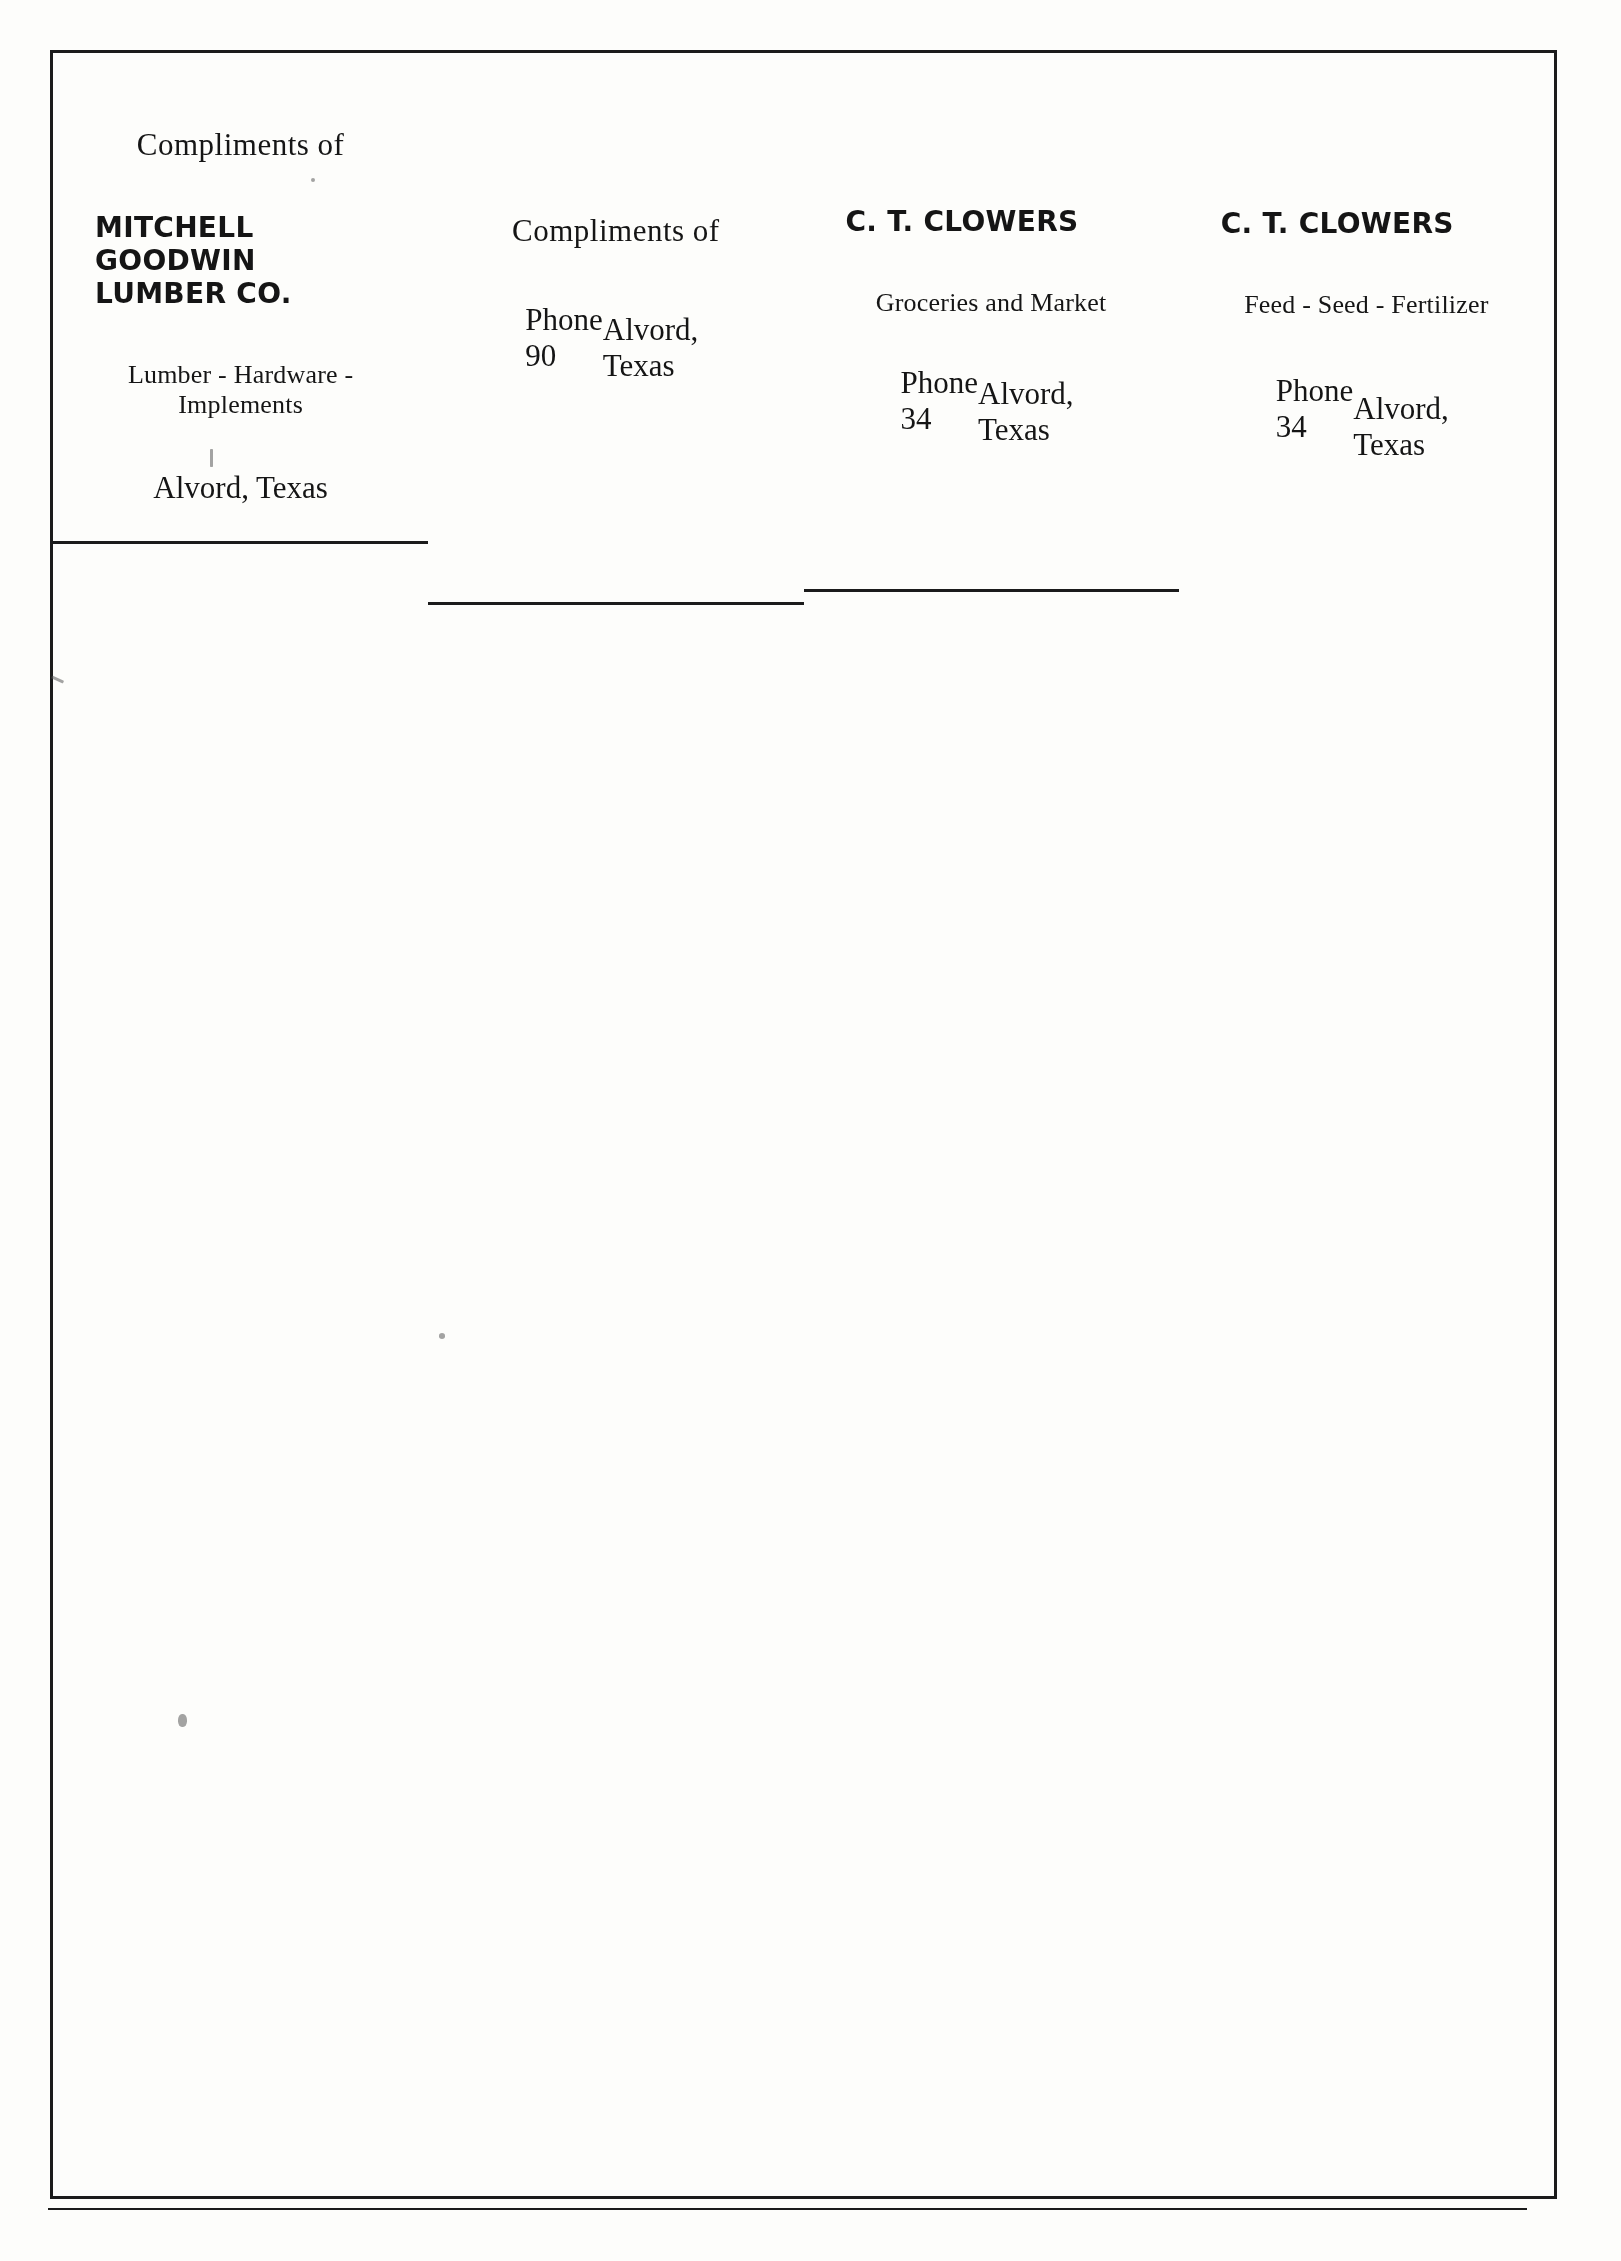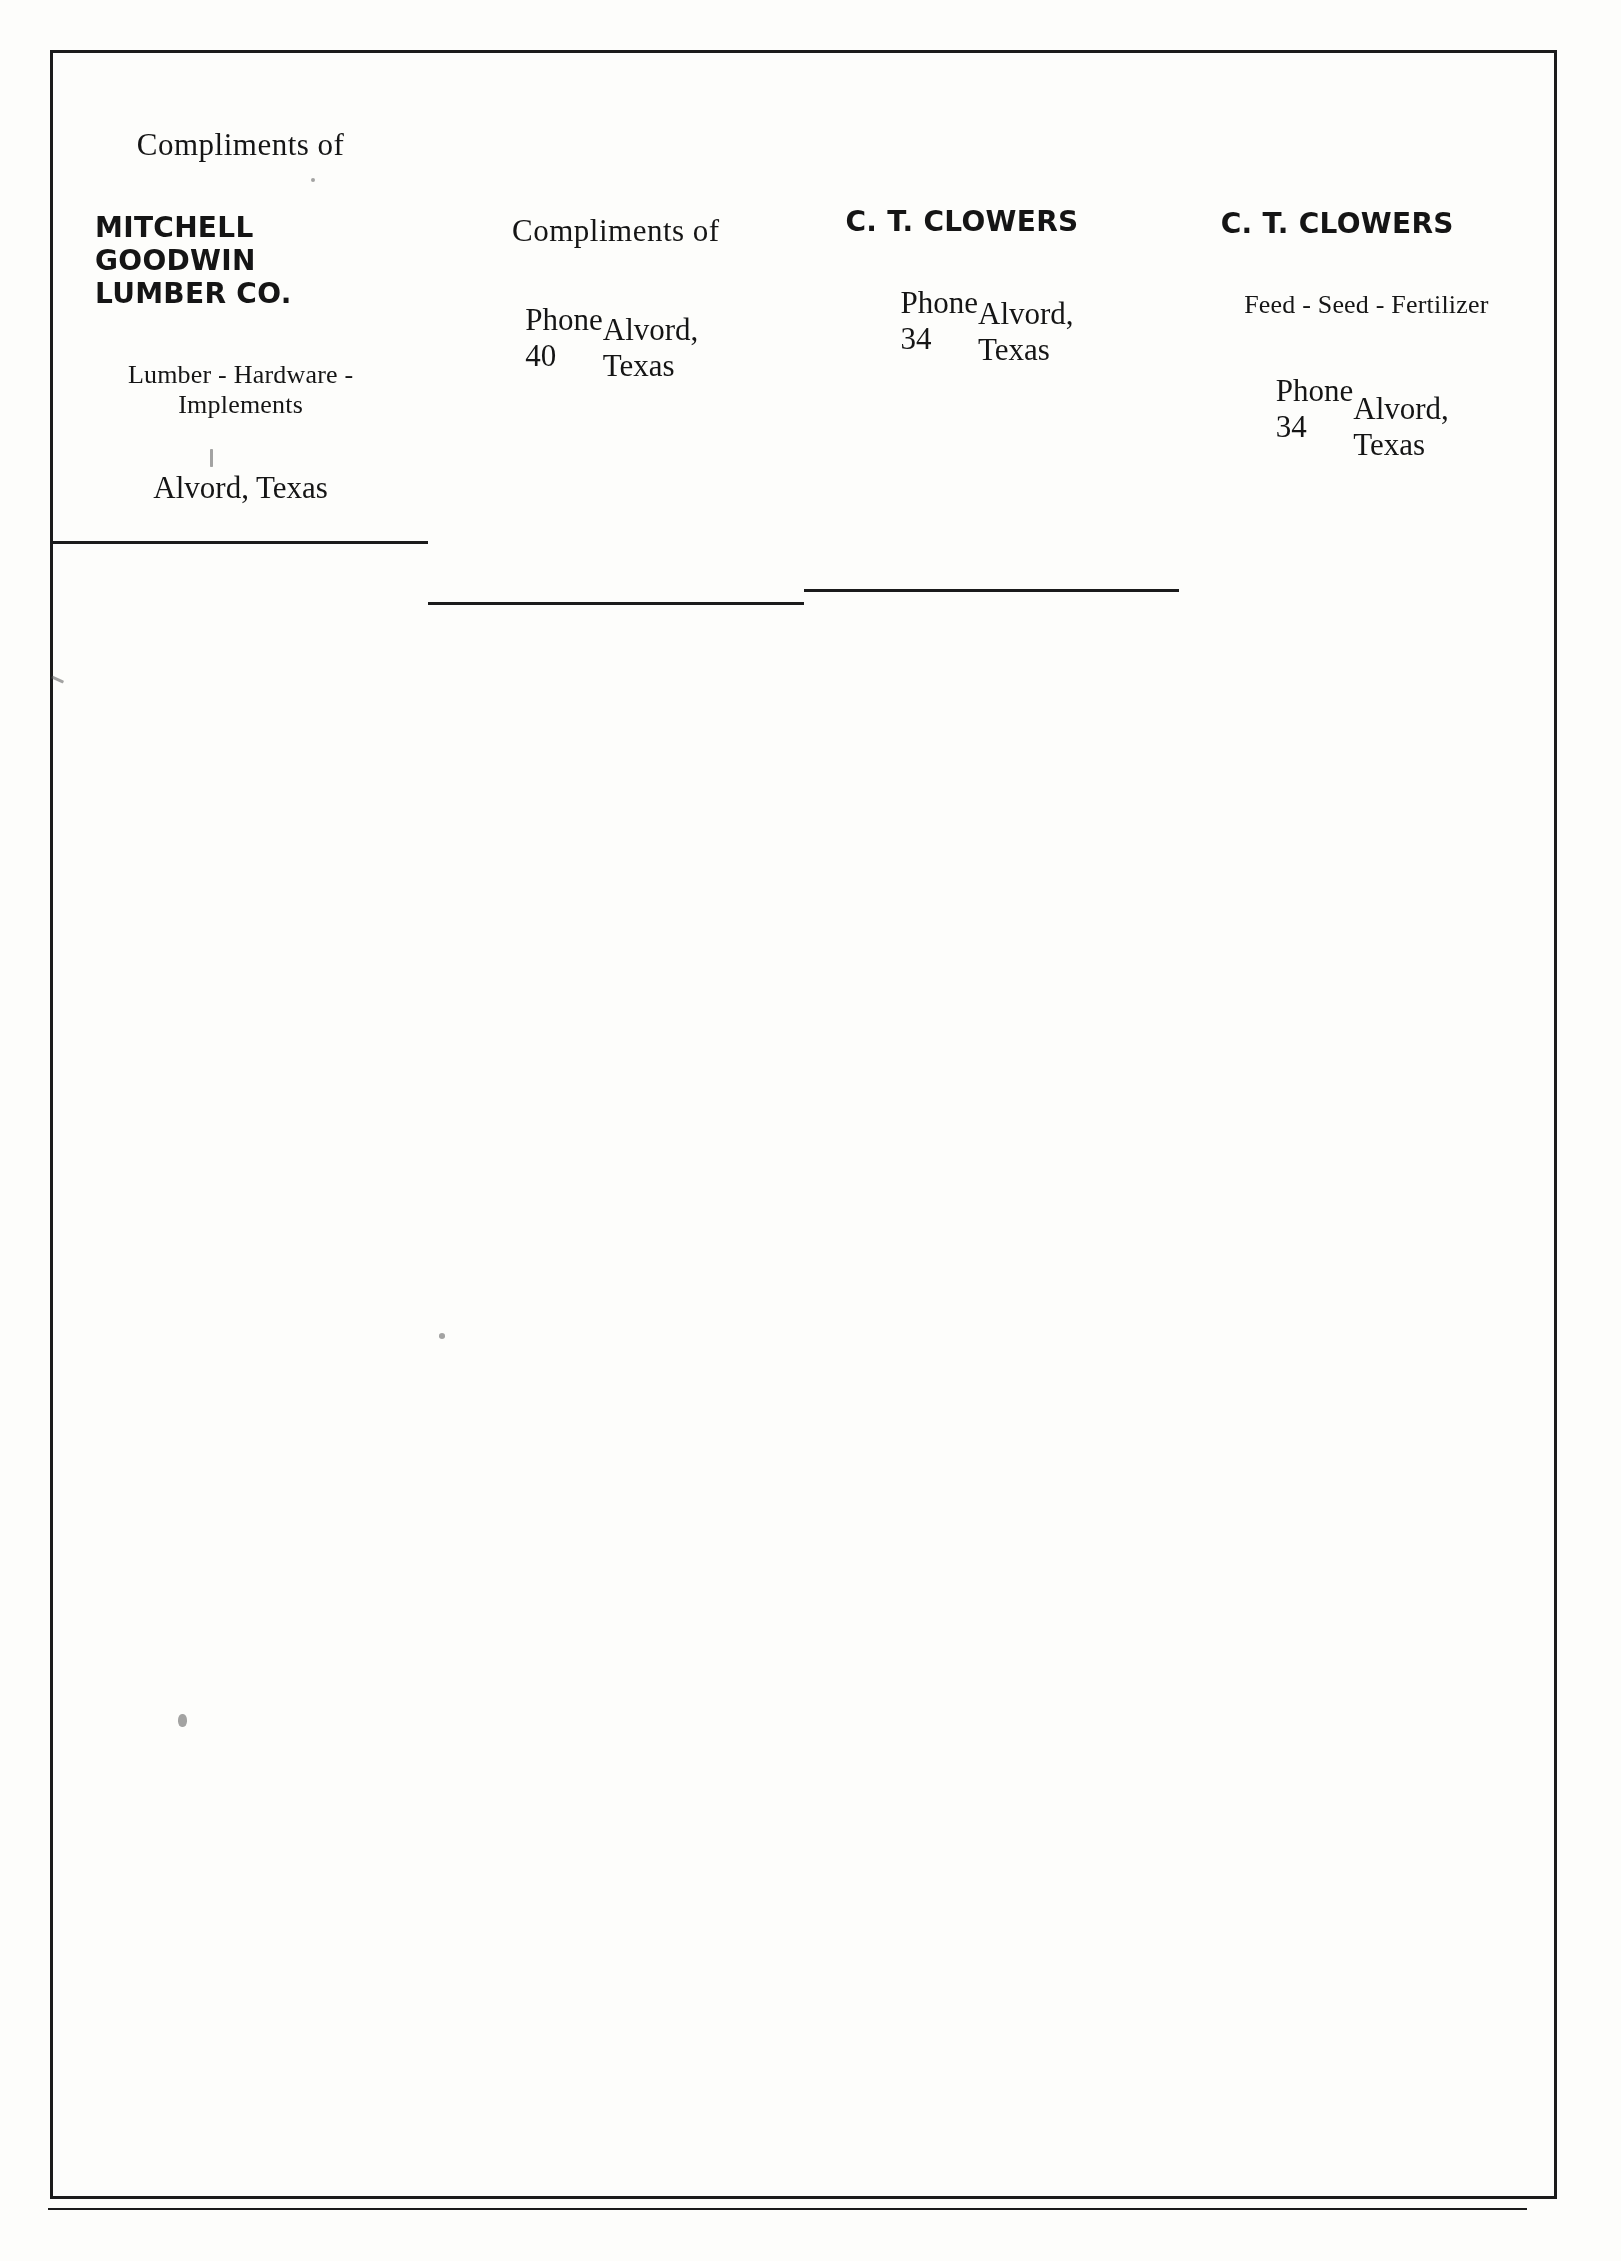--- a/index.html
+++ b/index.html
@@ -146,27 +146,28 @@
     <div class="ad ad-1">
       <div class="compliments">Compliments of</div>
       <div class="biz-name">MITCHELL GOODWIN LUMBER CO.</div>
       <div class="tagline">Lumber - Hardware - Implements</div>
       <div class="city">Alvord, Texas</div>
     </div>
 
     <div class="ad ad-2">
       <div class="compliments">Compliments of</div>
       <div class="split">
-        <div class="left">Phone 40</div>
+        <div class="left">Phone 90</div>
         <div class="right">Alvord, Texas</div>
       </div>
     </div>
 
     <div class="ad ad-3">
       <div class="biz-name">C. T. CLOWERS</div>
+      <div class="tagline">Groceries and Market</div>
       <div class="split">
         <div class="left">Phone 34</div>
         <div class="right">Alvord, Texas</div>
       </div>
     </div>
 
     <div class="ad ad-4">
       <div class="biz-name">C. T. CLOWERS</div>
       <div class="tagline">Feed - Seed - Fertilizer</div>
       <div class="split">

